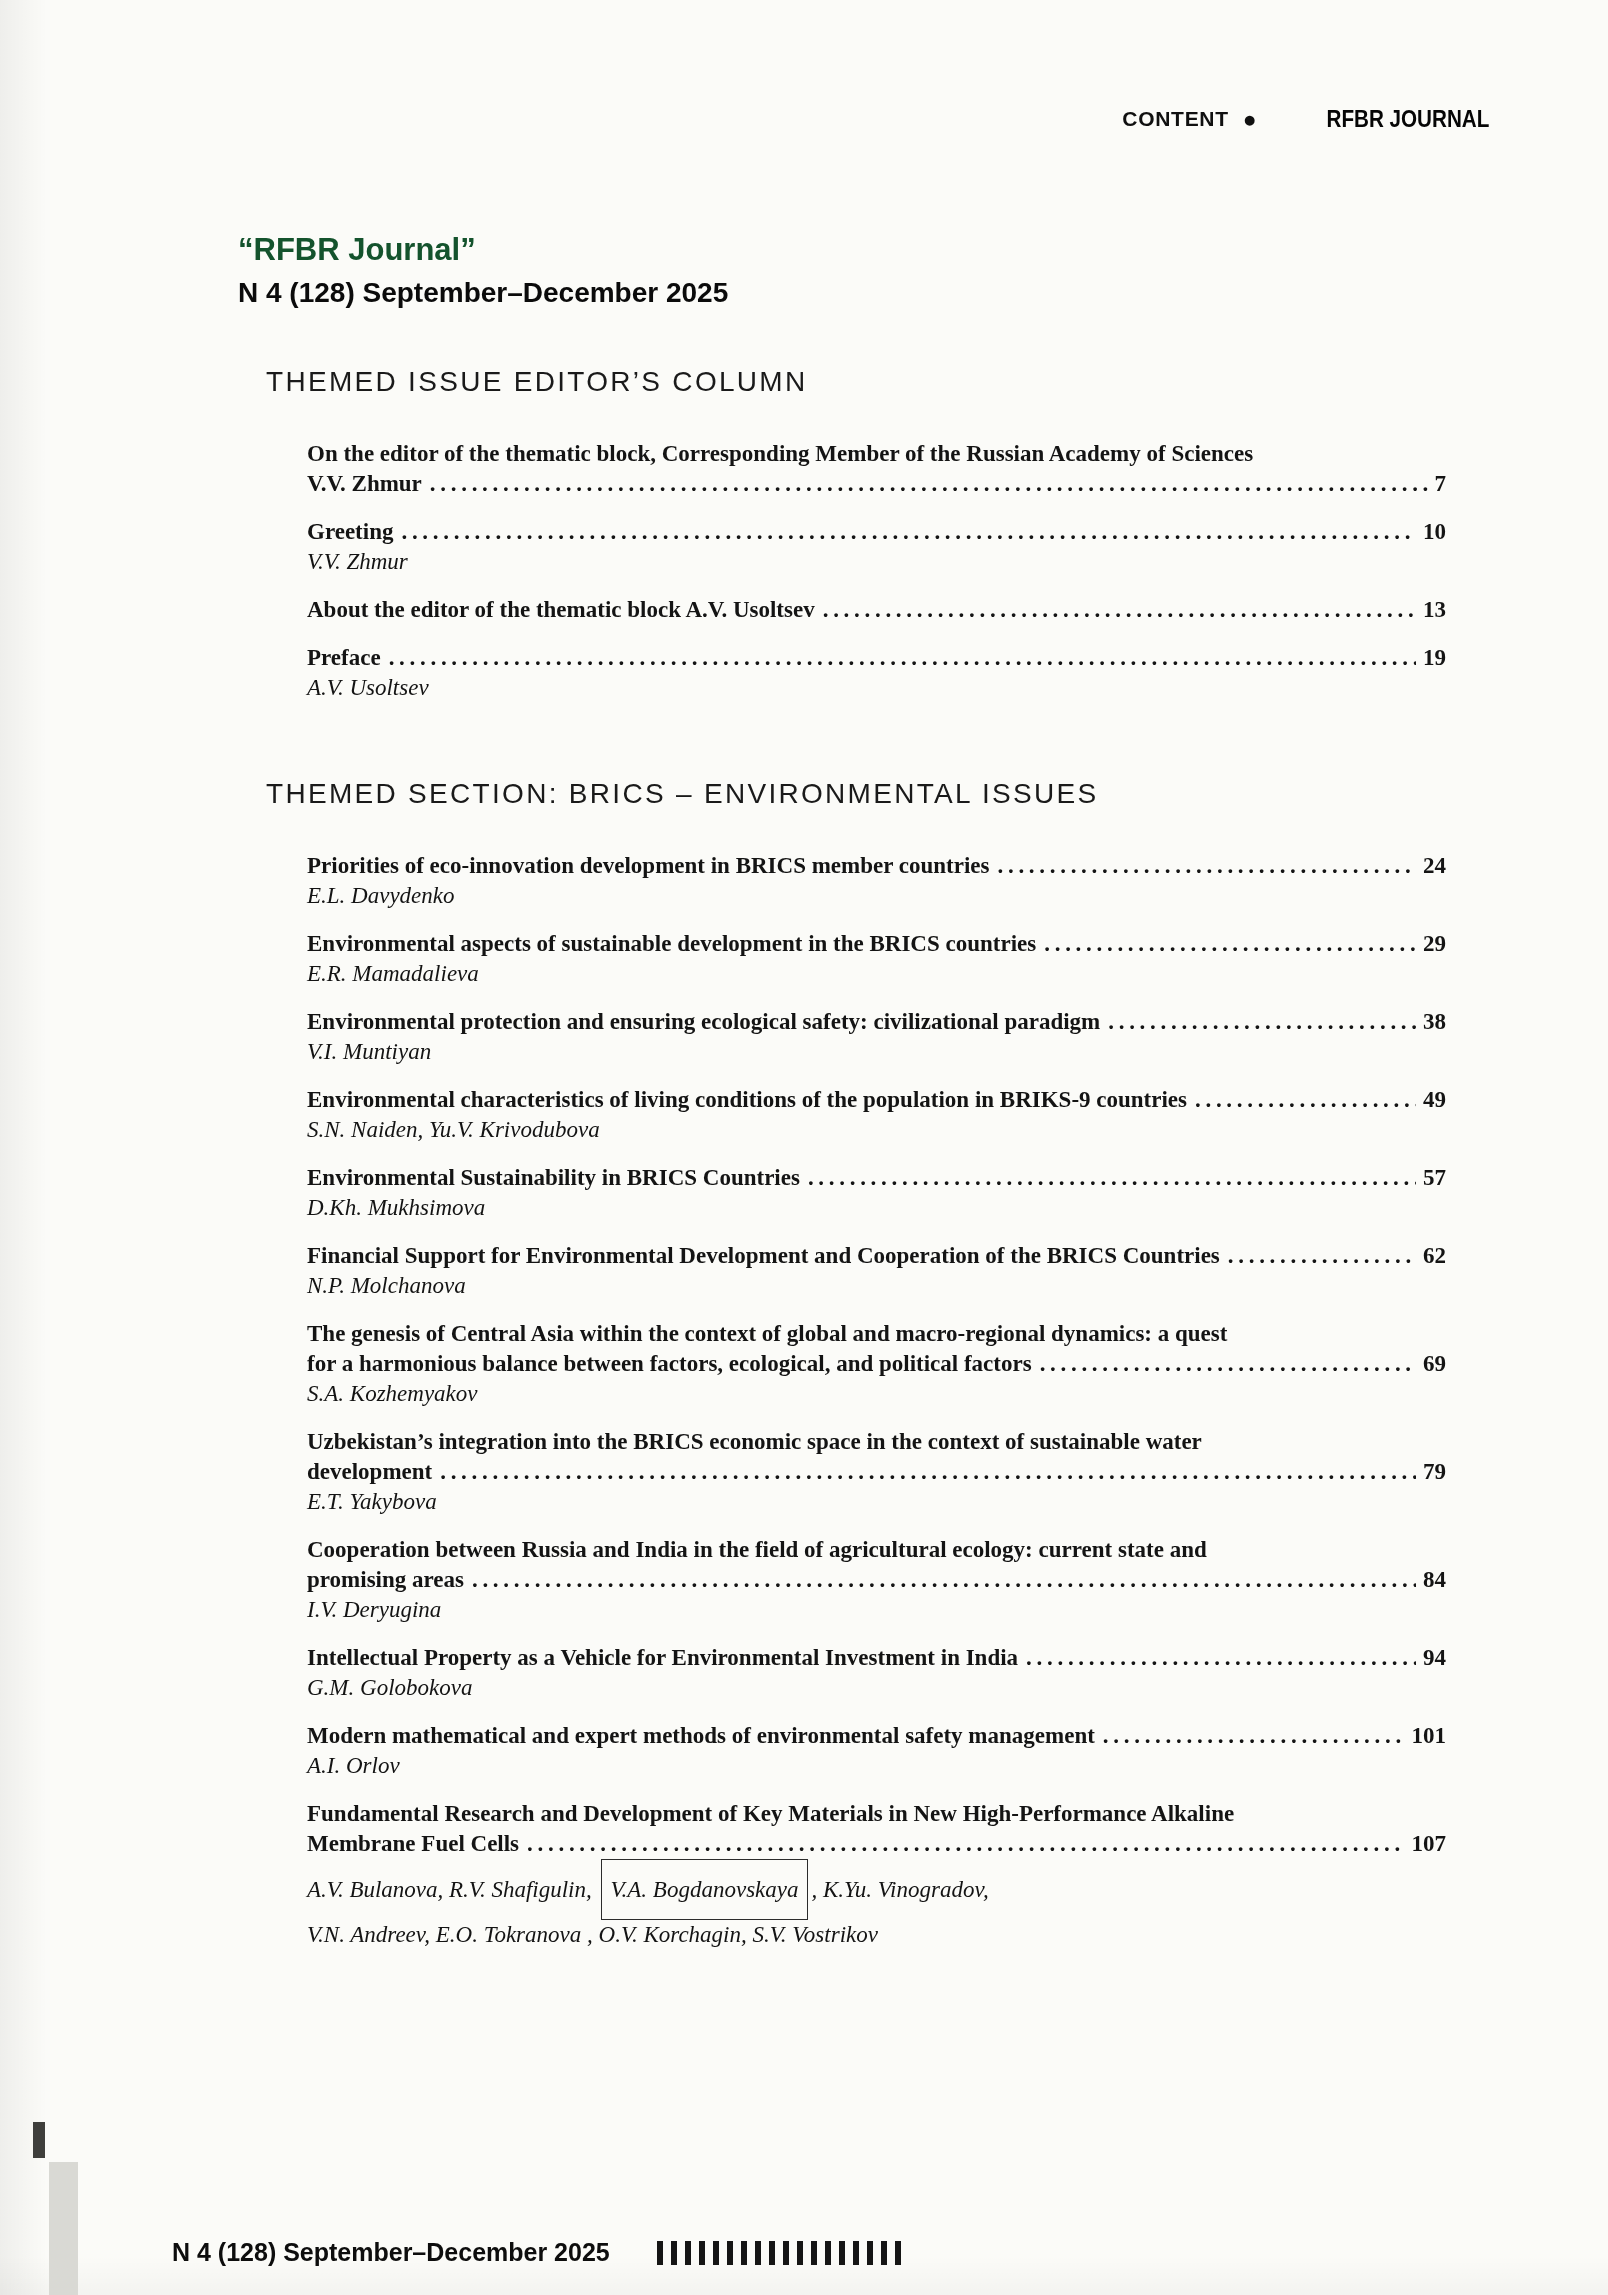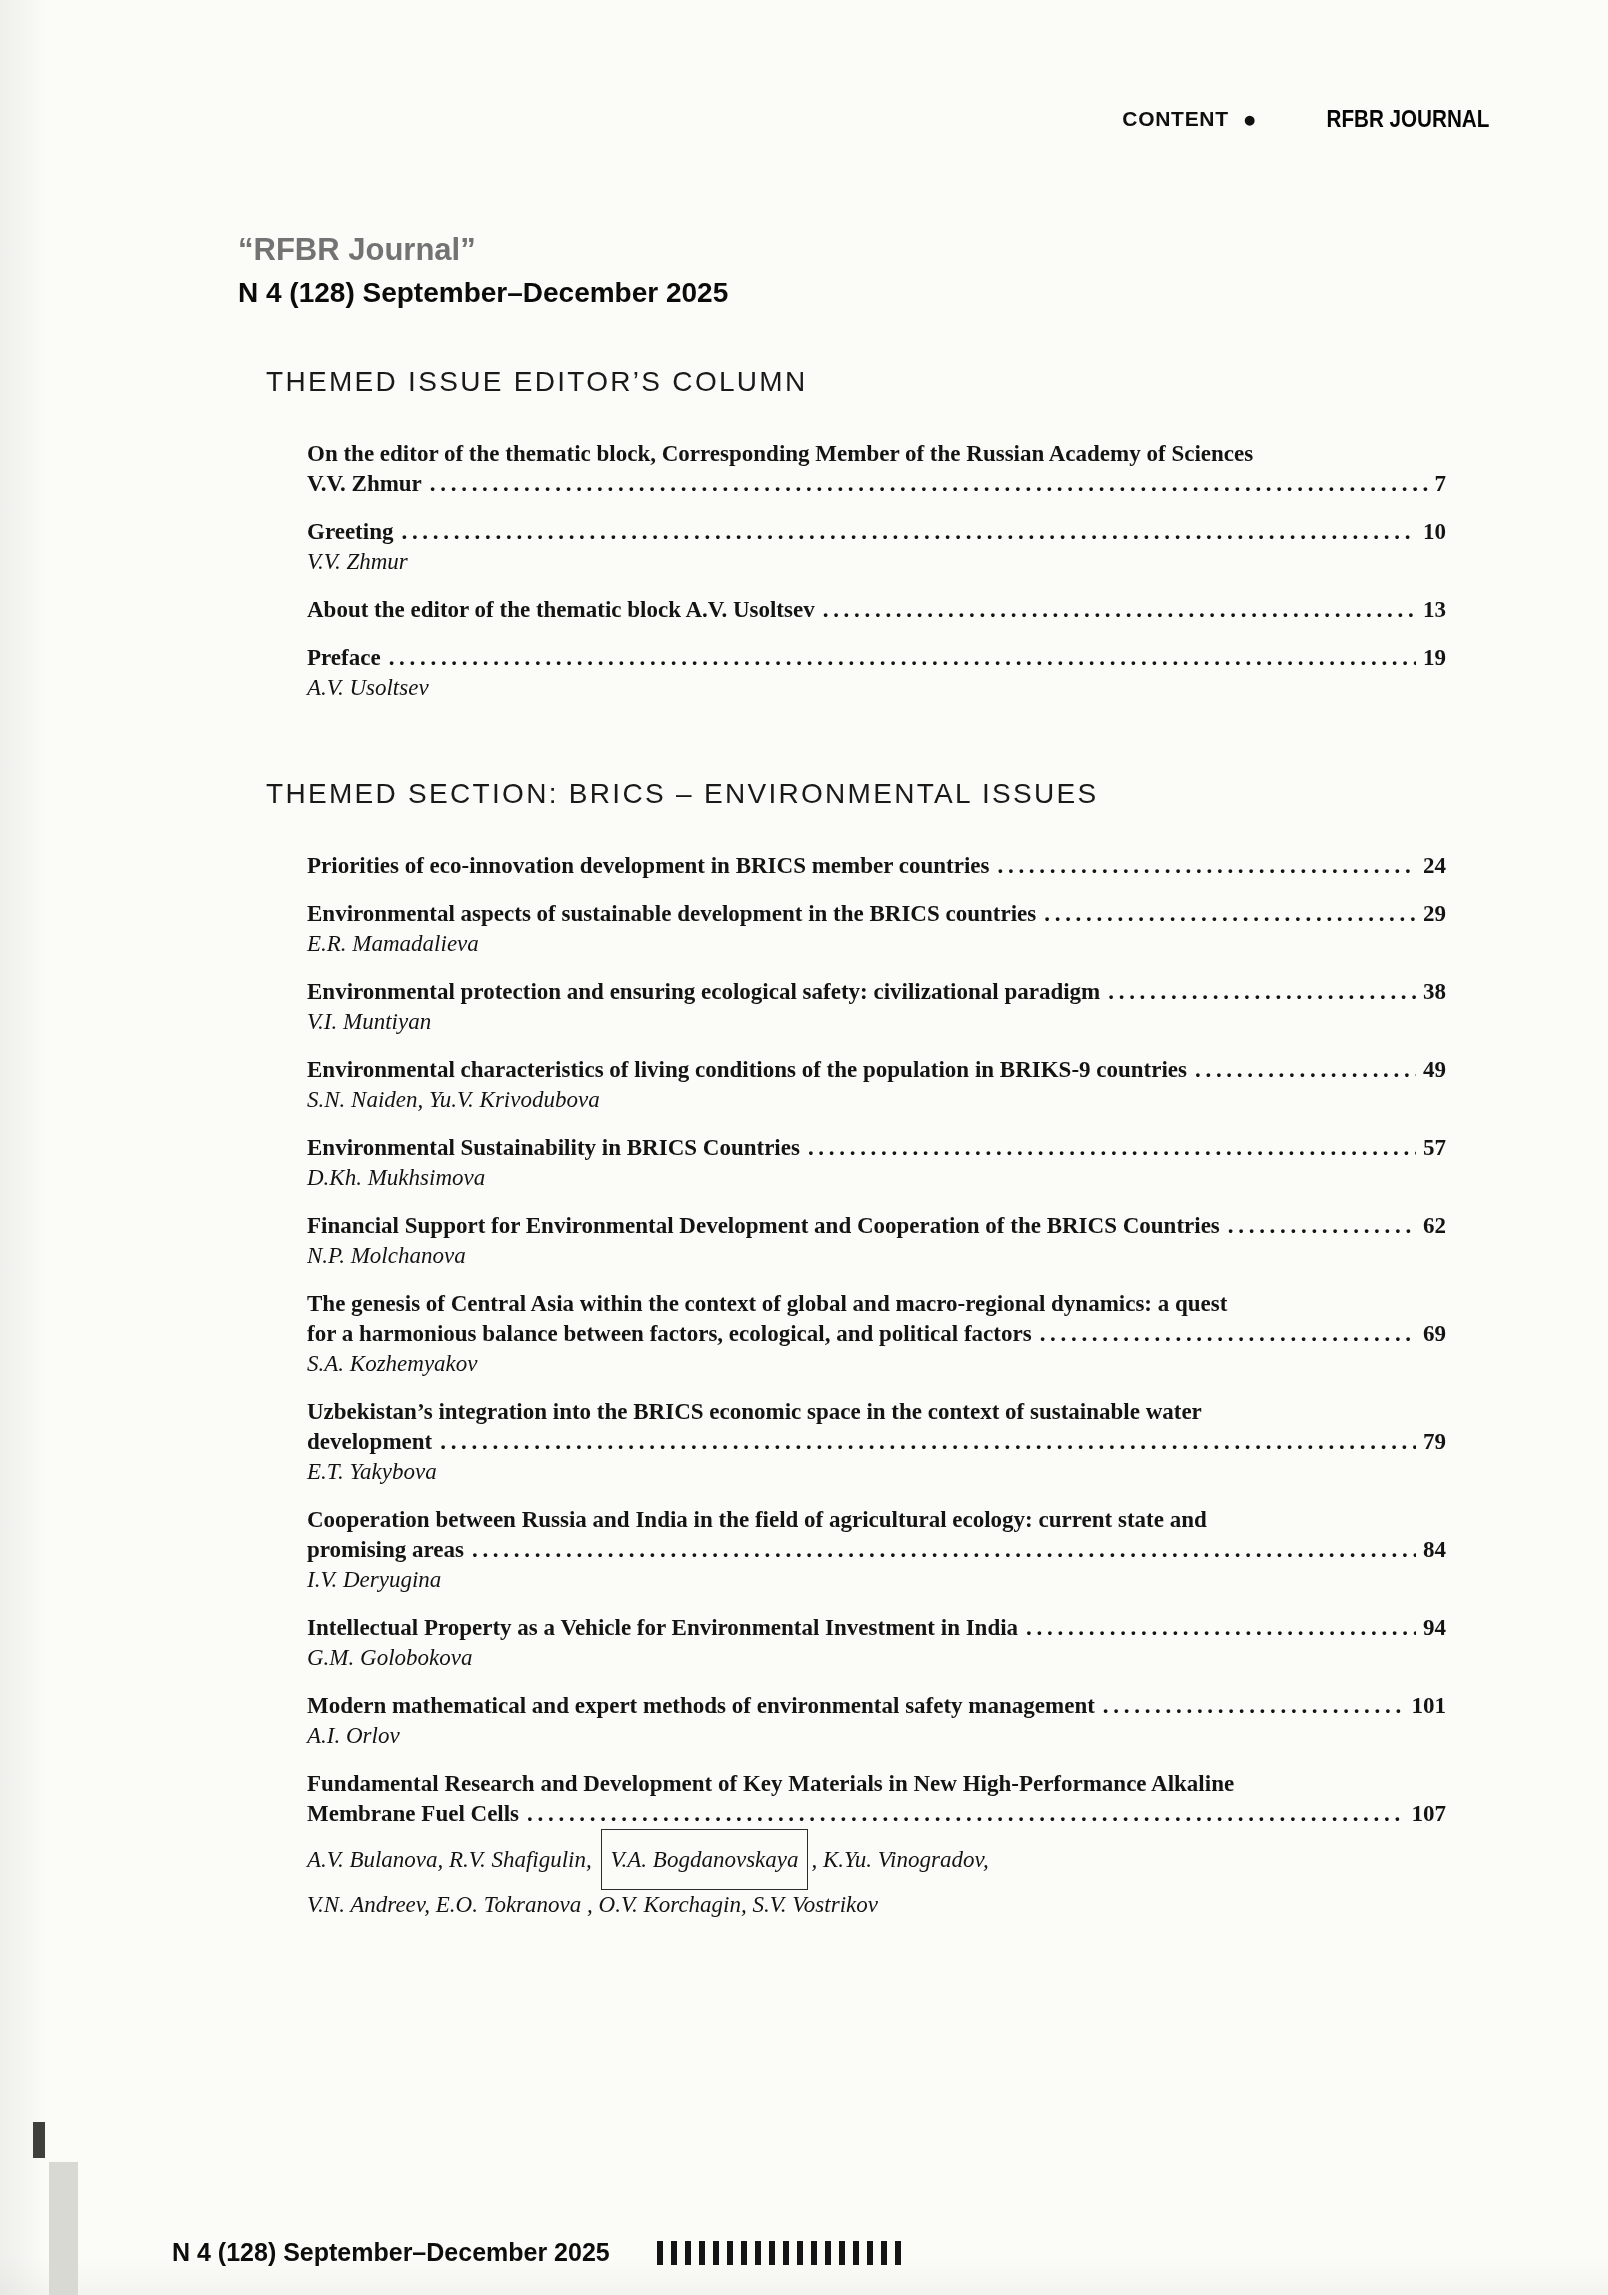--- a/index.html
+++ b/index.html
@@ -72,21 +72,21 @@
 
   
   .masthead {
     position: absolute;
     left: 238px; top: 232px;
     font-family: "Liberation Sans", sans-serif;
   }
   .masthead-title {
     font-weight: 700;
     font-size: 31px;
-    color: #737373;
+    color: #14532d;
     margin: 0;
   }
   .masthead-issue {
     font-weight: 700;
     font-size: 28px;
     color: #0b0b0b;
     margin: 9.3px 0 0 0;
   }
 
   
@@ -219,20 +219,21 @@
       </section>
       <section class="toc-section">
         <h2 class="section-heading">THEMED SECTION: BRICS – ENVIRONMENTAL ISSUES</h2>
         <div class="entries">
           <div class="entry">
             <div class="title-last">
               <span class="title-text">Priorities of eco-innovation development in BRICS member countries</span>
               <span class="leader">....................................................................................................................................................................................</span>
               <span class="page-num">24</span>
             </div>
+            <div class="authors">E.L. Davydenko</div>
           </div>
           <div class="entry">
             <div class="title-last">
               <span class="title-text">Environmental aspects of sustainable development in the BRICS countries</span>
               <span class="leader">....................................................................................................................................................................................</span>
               <span class="page-num">29</span>
             </div>
             <div class="authors">E.R. Mamadalieva</div>
           </div>
           <div class="entry">

